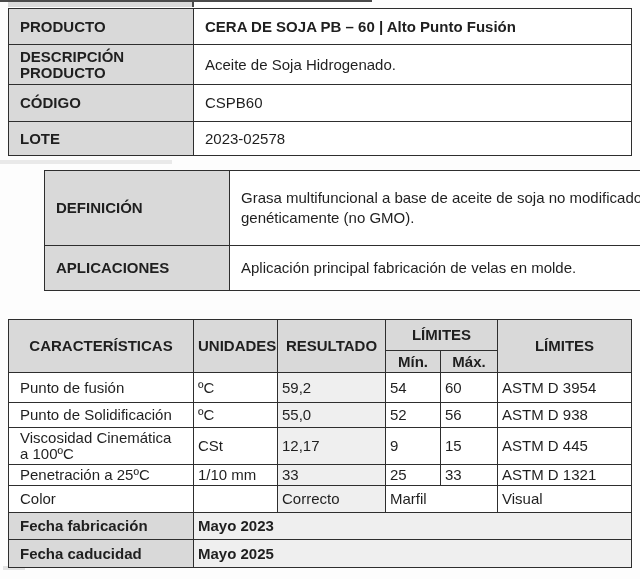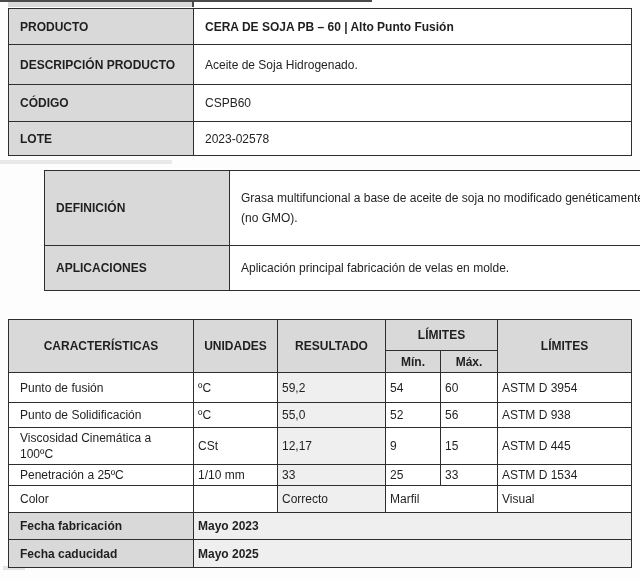--- a/index.html
+++ b/index.html
@@ -12,21 +12,21 @@
 
   
   .frag-top-line   { position:absolute; left:0;  top:0;   width:372px; height:2px; background:#4a4a4a; }
   .frag-top-cell   { position:absolute; left:8px;top:2px; width:184px; height:5px; background:#d9d9d9; border-right:2px solid #4a4a4a; }
   .frag-mid-bar    { position:absolute; left:0;  top:160px; width:172px; height:4px; background:#e9e9e9; }
   .frag-bottom     { position:absolute; left:3px; top:566px; width:22px; height:4px; background:#e3e3e3; }
 
   table { position:absolute; border-collapse:collapse; table-layout:fixed; background:#fff; }
   td {
     border:1.5px solid #2e2e2e;
-    font-size:12px; line-height:16px;
+    font-size:15px; line-height:16px;
     padding:2px 11px;
     vertical-align:middle;
     overflow:hidden;
   }
   .t1 { left:8px; top:8px;   width:623px; }
   .t2 { left:8px; top:170px; width:623px;margin-left:36px; }
   .t3 { left:8px; top:319px; width:623px; }
 
   .lbl  { background:#d9d9d9; font-weight:bold; }
   .hdr  { background:#d9d9d9; font-weight:bold; text-align:center; padding:2px 4px; }
@@ -132,21 +132,21 @@
       <td class="ctr">9</td>
       <td class="ctr">15</td>
       <td class="ctr">ASTM D 445</td>
     </tr>
     <tr style="height:21px">
       <td>Penetración a 25ºC</td>
       <td class="ctr">1/10 mm</td>
       <td class="ctr lite">33</td>
       <td class="ctr">25</td>
       <td class="ctr">33</td>
-      <td class="ctr">ASTM D 1534</td>
+      <td class="ctr">ASTM D 1321</td>
     </tr>
     <tr style="height:27px">
       <td>Color</td>
       <td class="ctr"></td>
       <td class="ctr lite">Correcto</td>
       <td class="ctr" colspan="2">Marfil</td>
       <td class="ctr">Visual</td>
     </tr>
     <tr style="height:27px">
       <td class="lbl">Fecha fabricación</td>

